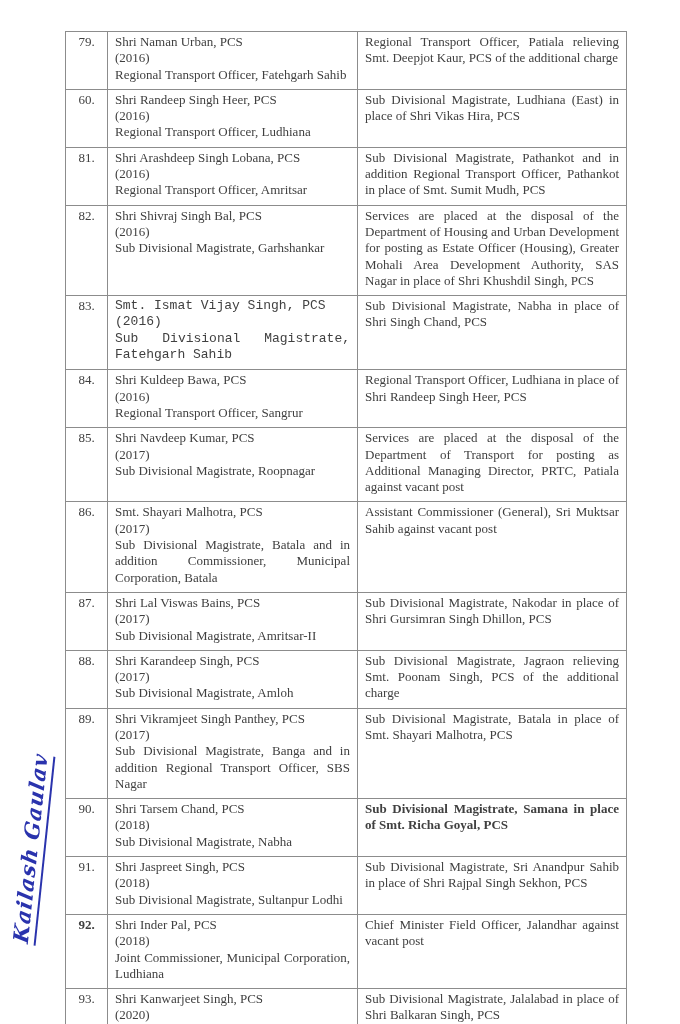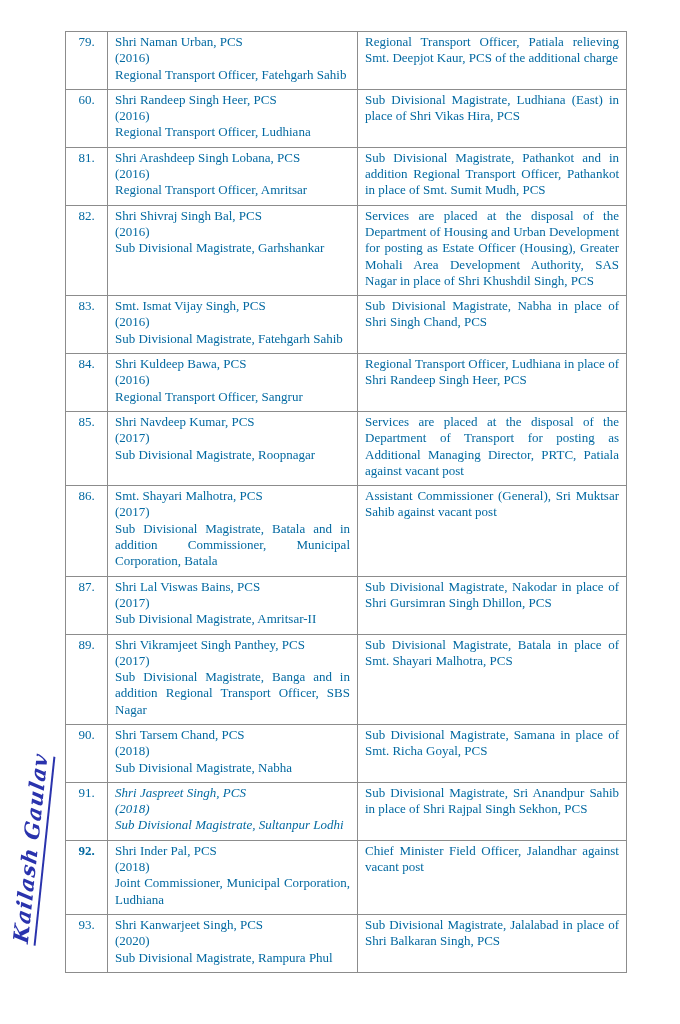--- a/index.html
+++ b/index.html
@@ -23,21 +23,21 @@
     width: 561px;
     border-collapse: collapse;
     table-layout: fixed;
   }
   table.transfer-table td {
     border: 1px solid #8c8c8c;
     vertical-align: top;
     font-size: 13px;
     line-height: 16.3px;
     padding: 2px 7px 6px 7px;
-    color: #0369a1;
+    color: #404040;
   }
   td.sr-cell {
     width: 40px;
     text-align: center;
     padding-left: 2px;
     padding-right: 2px;
   }
   td.officer-cell { width: 249px; }
   td.posting-cell { width: 269px; }
   .officer-post, .posting-text {
@@ -113,21 +113,21 @@
         <div class="officer-name">Shri Shivraj Singh Bal, PCS</div>
         <div class="officer-year">(2016)</div>
         <div class="officer-post">Sub Divisional Magistrate, Garhshankar</div>
       </td>
       <td class="posting-cell" style="border-color: rgb(140, 140, 140);">
         <div class="posting-text">Services are placed at the disposal of the Department of Housing and Urban Development for posting as Estate Officer (Housing), Greater Mohali Area Development Authority, SAS Nagar in place of Shri Khushdil Singh, PCS</div>
       </td>
     </tr>
         <tr>
       <td class="sr-cell" style="border-color: rgb(140, 140, 140);">83.</td>
-      <td class="officer-cell" style="border-color: rgb(140, 140, 140);">
+      <td class="officer-cell" style="border-color: rgb(140, 140, 140); font-family: Liberation Mono, monospace;">
         <div class="officer-name">Smt. Ismat Vijay Singh, PCS</div>
         <div class="officer-year">(2016)</div>
         <div class="officer-post">Sub Divisional Magistrate, Fatehgarh Sahib</div>
       </td>
       <td class="posting-cell" style="border-color: rgb(140, 140, 140);">
         <div class="posting-text">Sub Divisional Magistrate, Nabha in place of Shri Singh Chand, PCS</div>
       </td>
     </tr>
         <tr>
       <td class="sr-cell" style="border-color: rgb(140, 140, 140);">84.</td>
@@ -164,47 +164,58 @@
     </tr>
         <tr>
       <td class="sr-cell" style="border-color: rgb(140, 140, 140);">87.</td>
       <td class="officer-cell" style="border-color: rgb(140, 140, 140);">
         <div class="officer-name">Shri Lal Viswas Bains, PCS</div>
         <div class="officer-year">(2017)</div>
         <div class="officer-post">Sub Divisional Magistrate, Amritsar-II</div>
       </td>
       <td class="posting-cell" style="border-color: rgb(140, 140, 140);">
         <div class="posting-text">Sub Divisional Magistrate, Nakodar in place of Shri Gursimran Singh Dhillon, PCS</div>
+      </td>
+    </tr>
+        <tr>
+      <td class="sr-cell" style="border-color: rgb(140, 140, 140);">88.</td>
+      <td class="officer-cell" style="border-color: rgb(140, 140, 140);">
+        <div class="officer-name">Shri Karandeep Singh, PCS</div>
+        <div class="officer-year">(2017)</div>
+        <div class="officer-post">Sub Divisional Magistrate, Amloh</div>
+      </td>
+      <td class="posting-cell" style="border-color: rgb(140, 140, 140);">
+        <div class="posting-text">Sub Divisional Magistrate, Jagraon relieving Smt. Poonam Singh, PCS of the additional charge</div>
       </td>
     </tr>
         <tr>
       <td class="sr-cell" style="border-color: rgb(140, 140, 140); text-align: center;">89.</td>
       <td class="officer-cell" style="border-color: rgb(140, 140, 140);">
         <div class="officer-name">Shri Vikramjeet Singh Panthey, PCS</div>
         <div class="officer-year">(2017)</div>
         <div class="officer-post">Sub Divisional Magistrate, Banga and in addition Regional Transport Officer, SBS Nagar</div>
       </td>
       <td class="posting-cell" style="border-color: rgb(140, 140, 140);">
         <div class="posting-text">Sub Divisional Magistrate, Batala in place of Smt. Shayari Malhotra, PCS</div>
       </td>
     </tr>
         <tr>
       <td class="sr-cell" style="border-color: rgb(140, 140, 140);">90.</td>
       <td class="officer-cell" style="border-color: rgb(140, 140, 140);">
         <div class="officer-name">Shri Tarsem Chand, PCS</div>
         <div class="officer-year">(2018)</div>
         <div class="officer-post">Sub Divisional Magistrate, Nabha</div>
       </td>
-      <td class="posting-cell" style="border-color: rgb(140, 140, 140);">
+      <td class="posting-cell" style="border-color: rgb(140, 140, 140); font-weight: bold;">
         <div class="posting-text">Sub Divisional Magistrate, Samana in place of Smt. Richa Goyal, PCS</div>
       </td>
     </tr>
         <tr>
       <td class="sr-cell" style="border-color: rgb(140, 140, 140);">91.</td>
-      <td class="officer-cell" style="border-color: rgb(140, 140, 140); font-style: italic;">
+      <td class="officer-cell" style="border-color: rgb(140, 140, 140);">
         <div class="officer-name">Shri Jaspreet Singh, PCS</div>
         <div class="officer-year">(2018)</div>
         <div class="officer-post">Sub Divisional Magistrate, Sultanpur Lodhi</div>
       </td>
       <td class="posting-cell" style="border-color: rgb(140, 140, 140);">
         <div class="posting-text">Sub Divisional Magistrate, Sri Anandpur Sahib in place of Shri Rajpal Singh Sekhon, PCS</div>
       </td>
     </tr>
         <tr>
       <td class="sr-cell" style="border-color: rgb(140, 140, 140); font-weight: bold;">92.</td>

